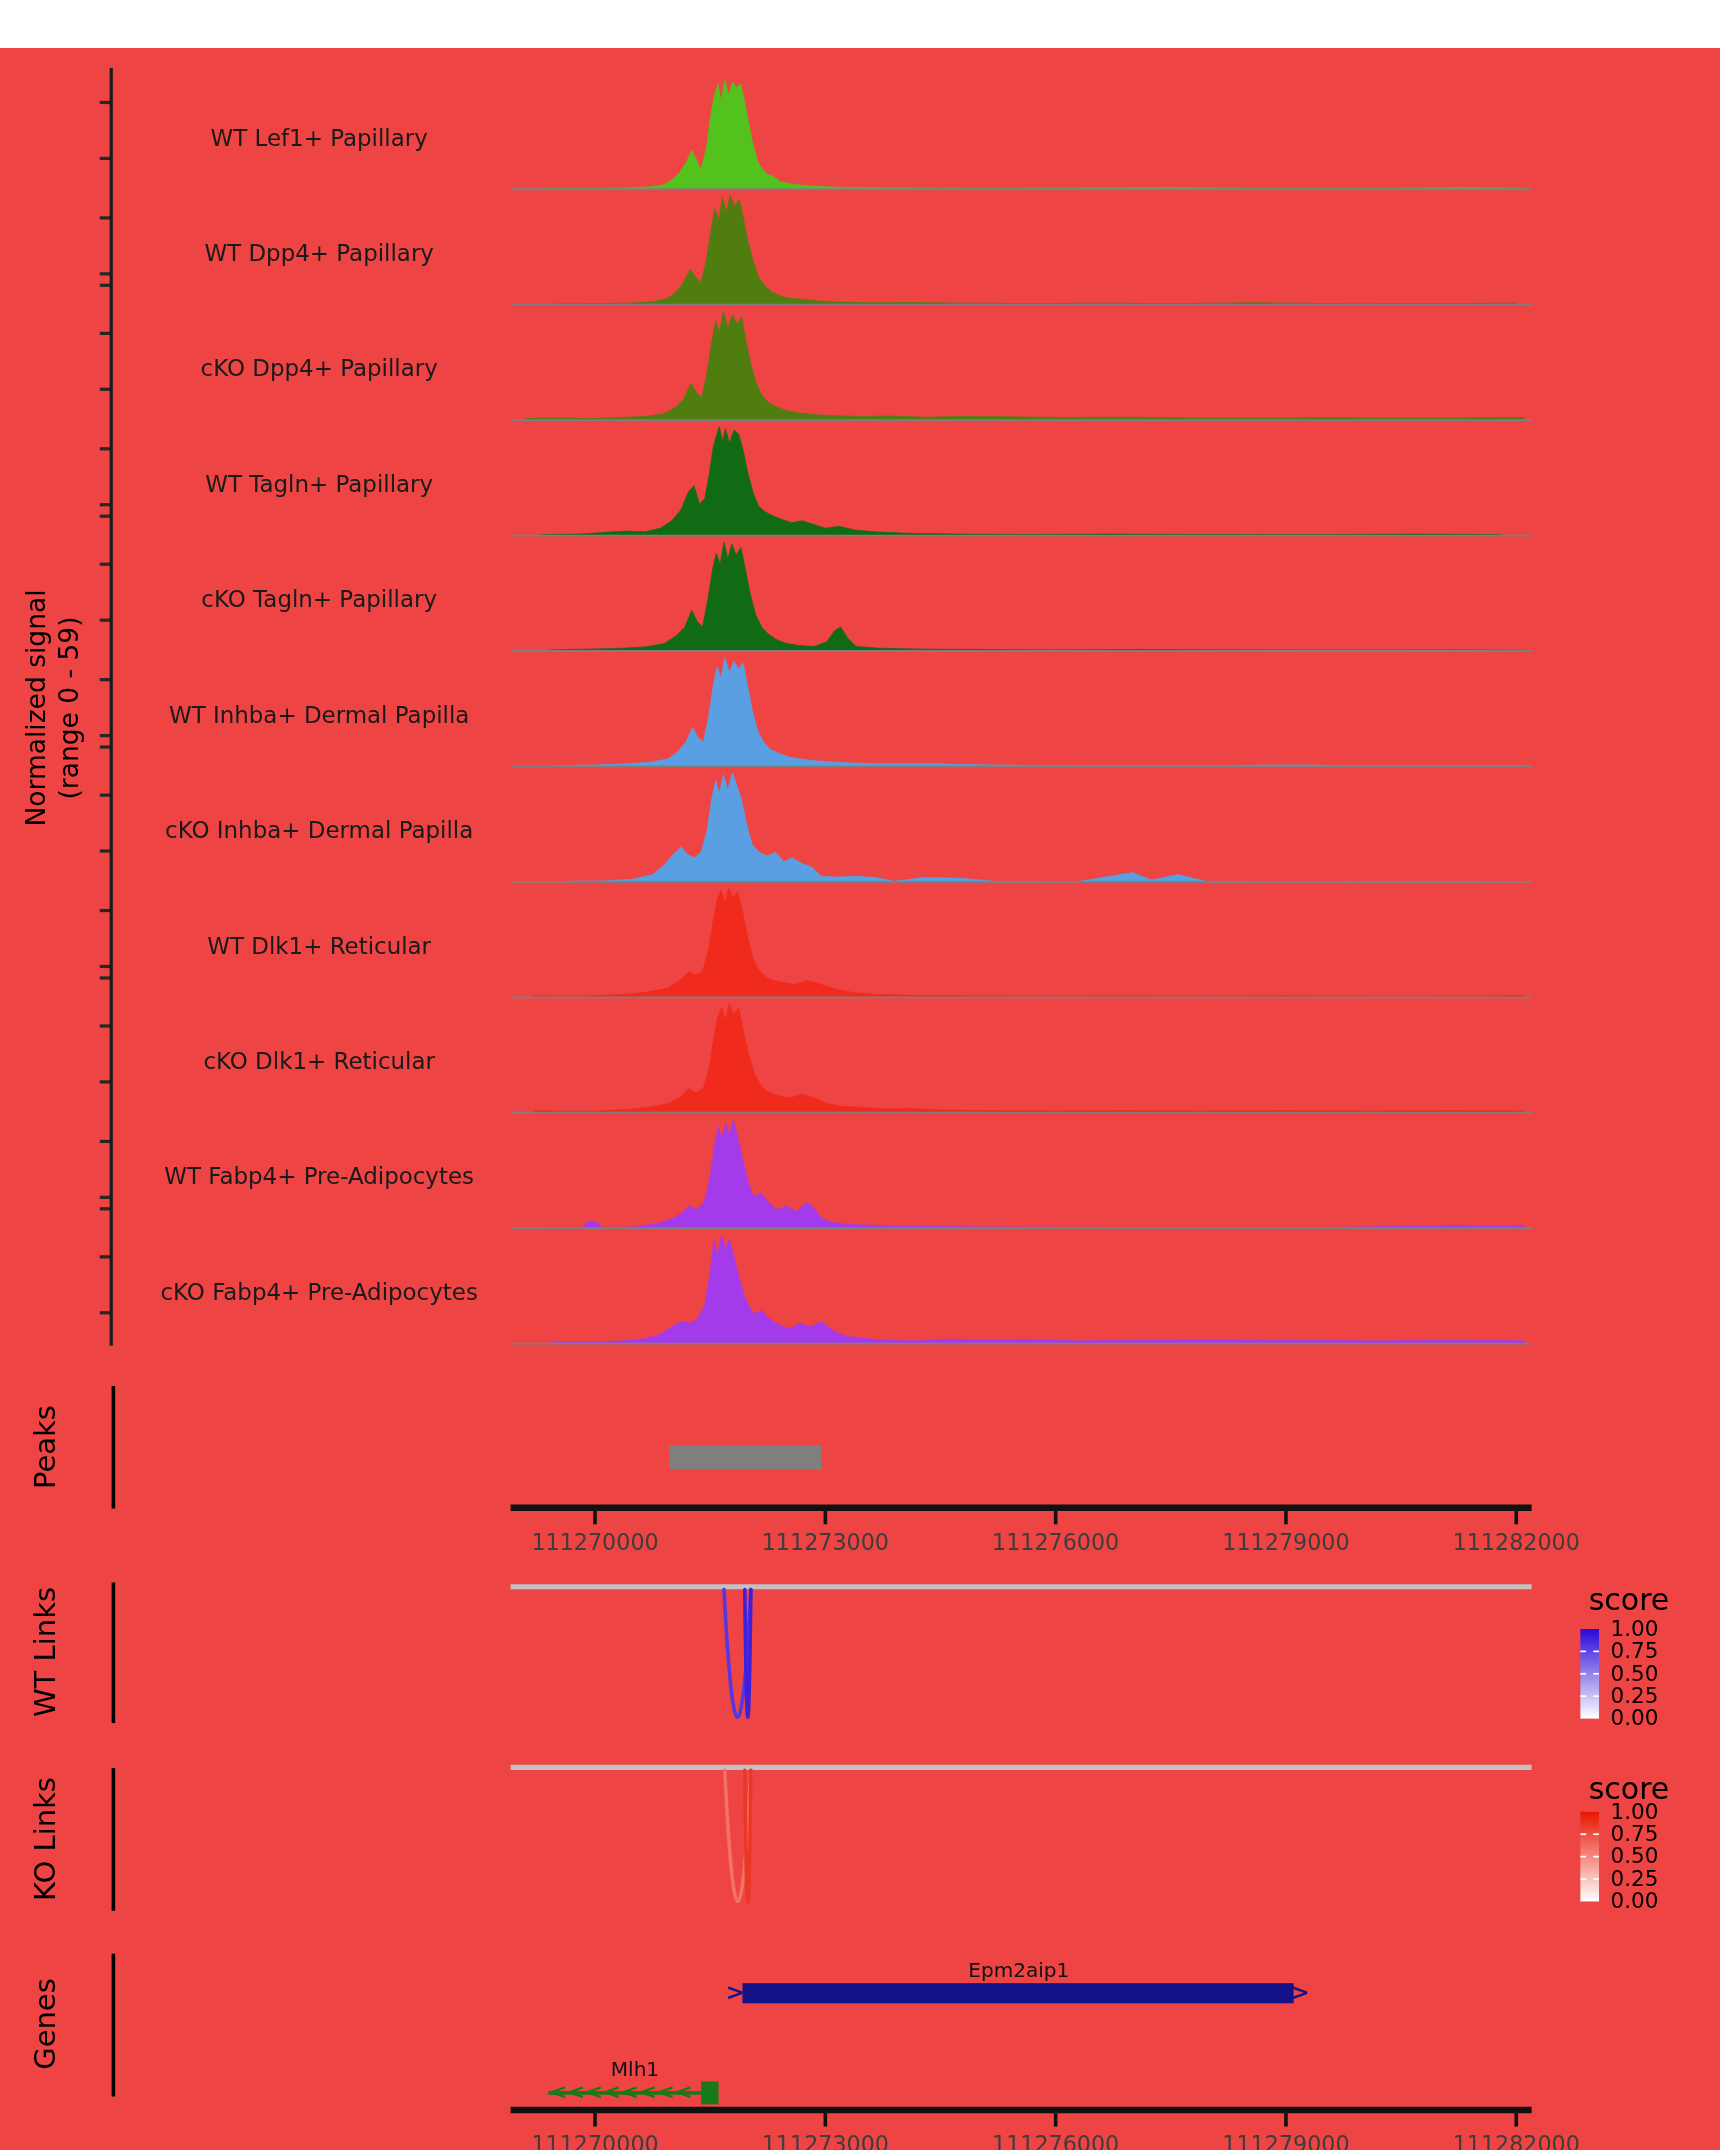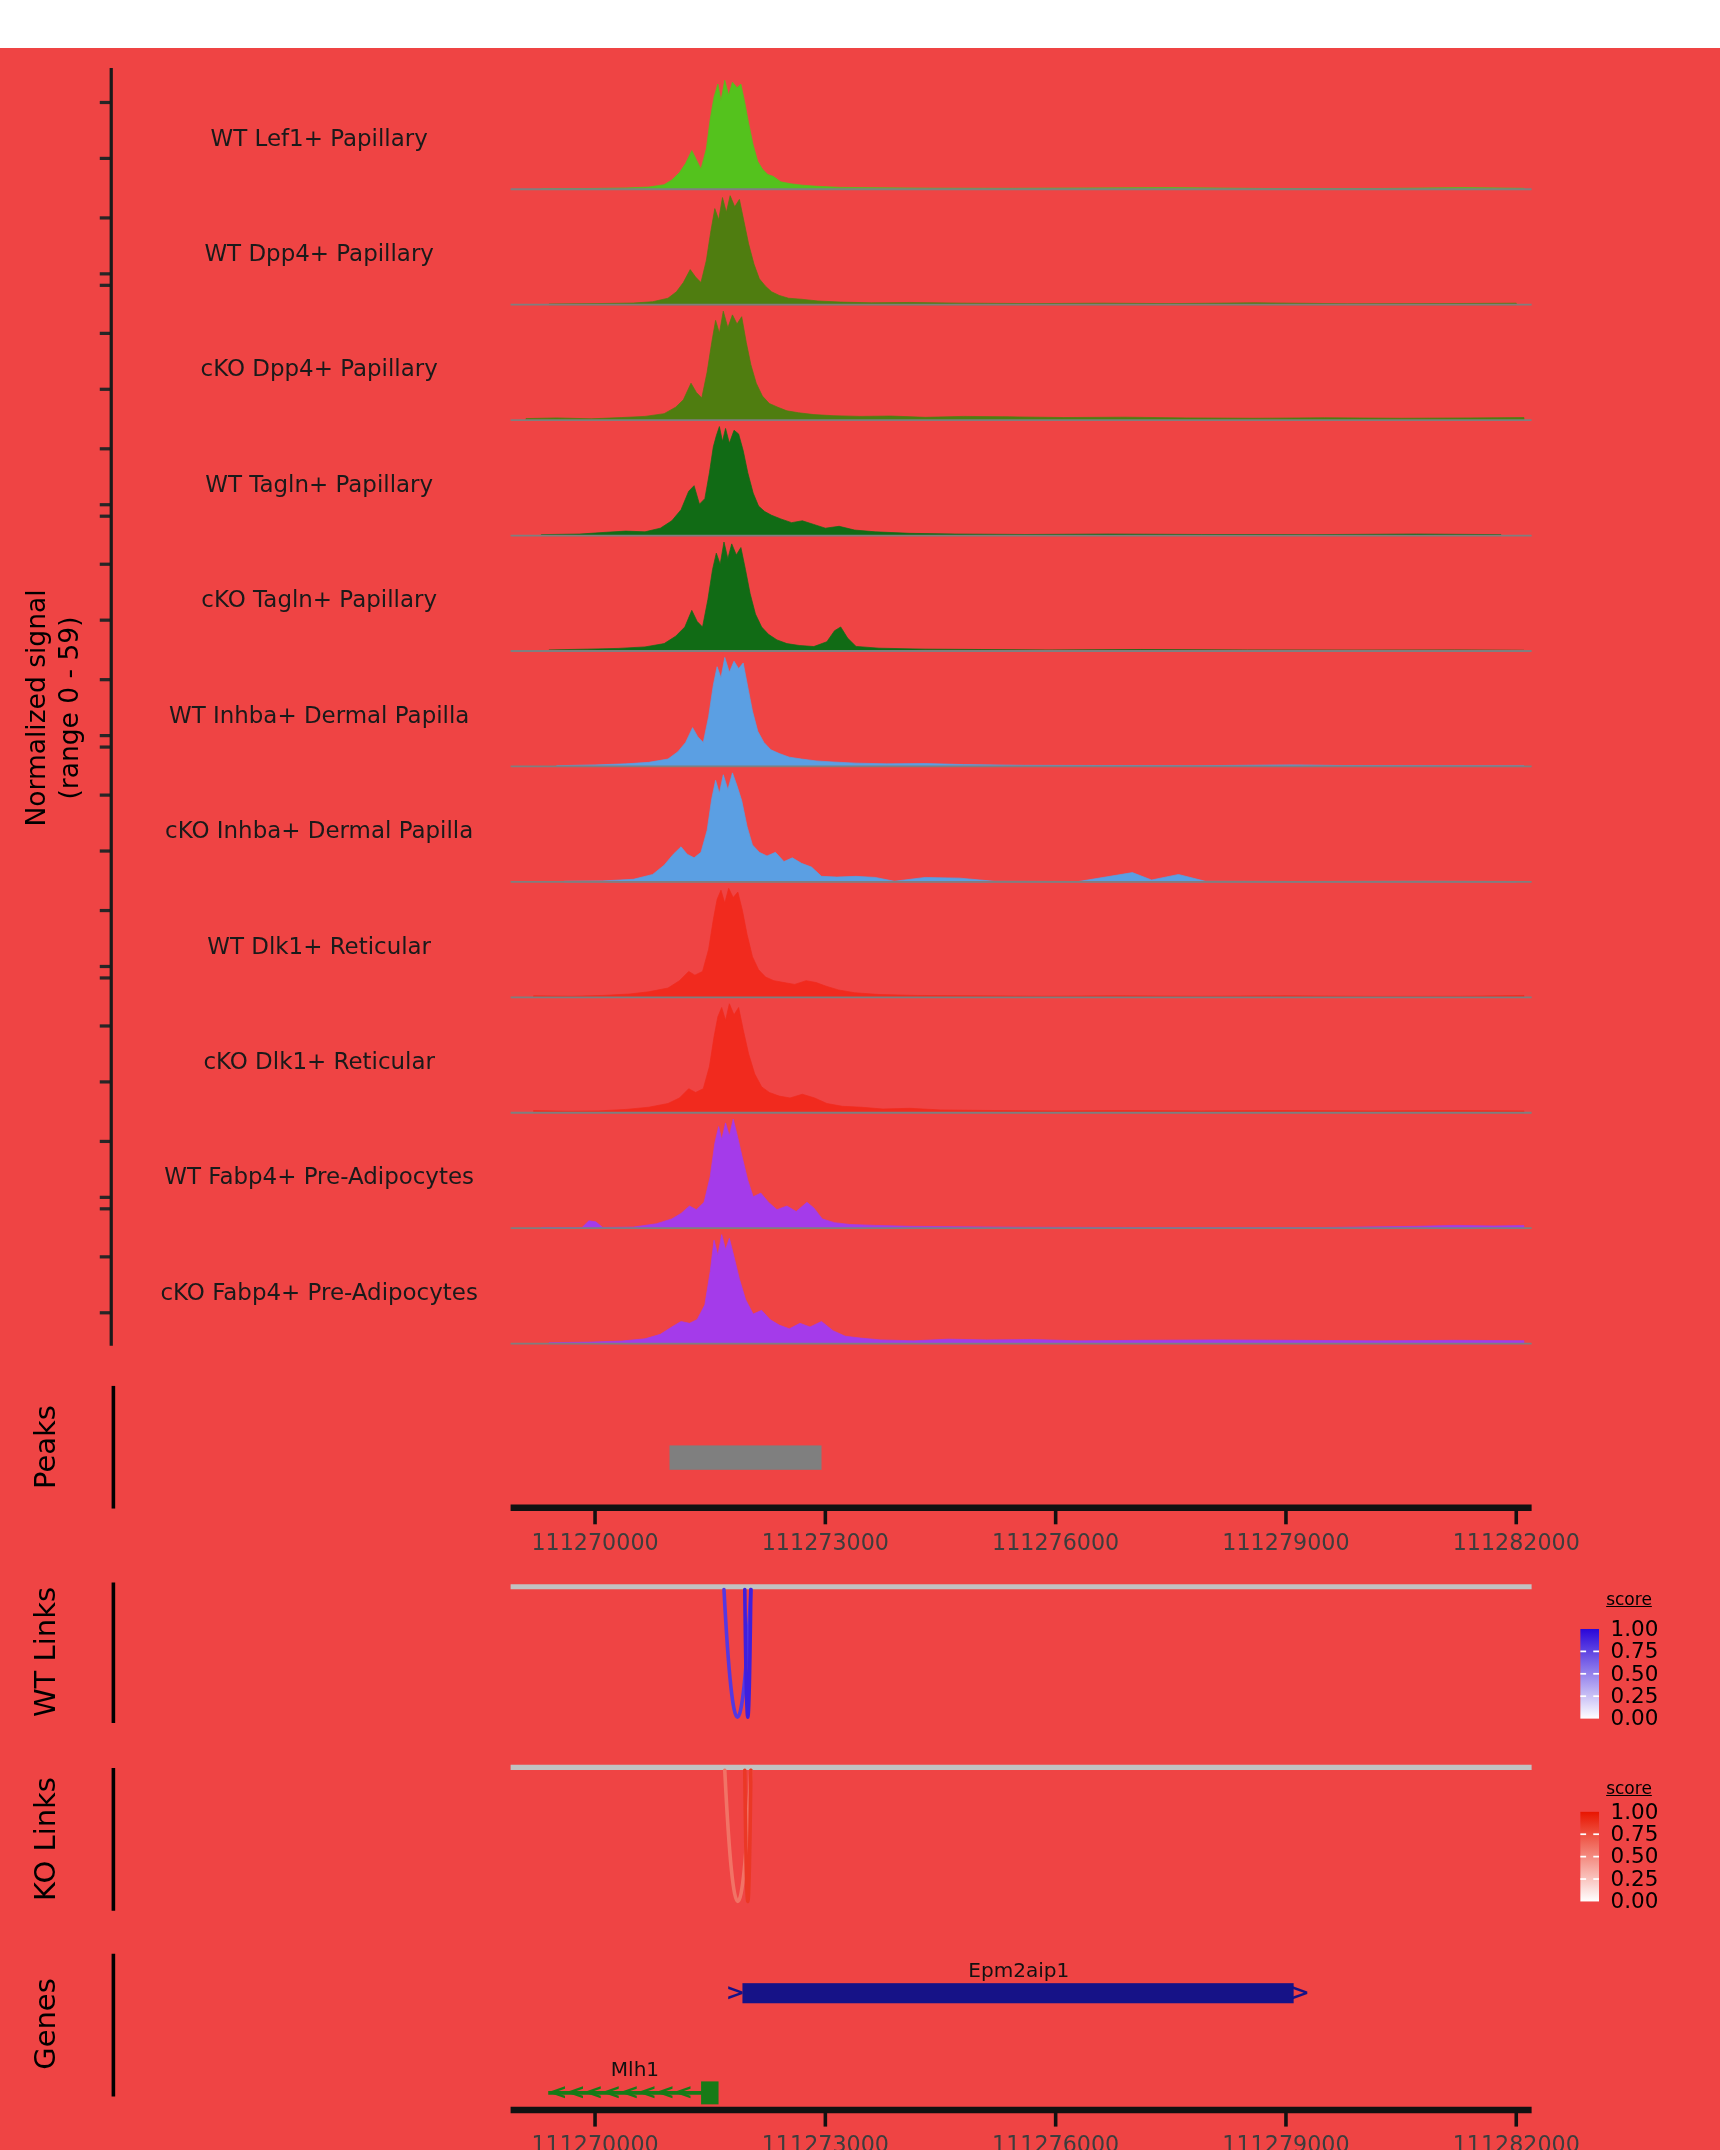--- a/index.html
+++ b/index.html
@@ -4,21 +4,21 @@
 <style>
   html,body{margin:0;padding:0;background:#fff;}
   #page{position:relative;width:1721px;height:2148px;background:#ef4444;overflow:hidden;
         font-family:"DejaVu Sans","Liberation Sans",sans-serif;color:#000;margin-top:48px;}
   .abs{position:absolute;}
   .center{transform:translate(-50%,-50%);}
   .vlabel{transform:translate(-50%,-50%) rotate(-90deg);white-space:nowrap;}
   #ytitle{font-size:26.5px;text-align:center;line-height:33px;color:#000;}
   .section-label{font-size:29px;color:#000;}
   #xlabel{font-size:25px;color:#000;white-space:nowrap;}
-  .score-title{font-size:17px;color:#000;white-space:nowrap;text-decoration:underline;}
+  .score-title{font-size:30px;color:#000;white-space:nowrap;}
   svg{position:absolute;left:0;top:0;}
 </style>
 </head>
 <body>
 
 <div id="page">
 
   <svg id="chart" width="1721" height="2151" viewBox="0 0 2400 3000">
       <path d="M754.8,197L754.8,196.2L819.1,196.0L872.6,195.2L904.7,193.9L926.1,190.6L936.8,184.1L947.5,173.8L956.1,160.9L964.7,142.9L971.1,155.8L977.5,168.7L985.0,140.3L990.4,99.1L995.7,68.2L1001.1,50.2L1005.4,73.3L1010.7,45.0L1016.1,65.6L1021.4,47.6L1027.8,55.3L1033.2,50.2L1038.6,75.9L1043.9,104.3L1050.3,135.2L1056.8,158.4L1063.2,168.7L1070.7,176.4L1078.2,179.0L1088.9,186.7L1102.8,189.3L1118.9,191.3L1140.3,192.9L1172.4,194.4L1225.9,194.9L1300.9,195.5L1407.9,195.7L1515.0,195.2L1632.8,194.7L1772.0,196.0L1921.9,196.0L2039.6,194.7L2125.3,195.7L2125.3,197Z" fill="#54c21d" stroke="#54c21d" stroke-width="1"></path>
       <line x1="712" y1="197" x2="2136" y2="197" stroke="#7f7f7f" stroke-width="2.5"></line>

